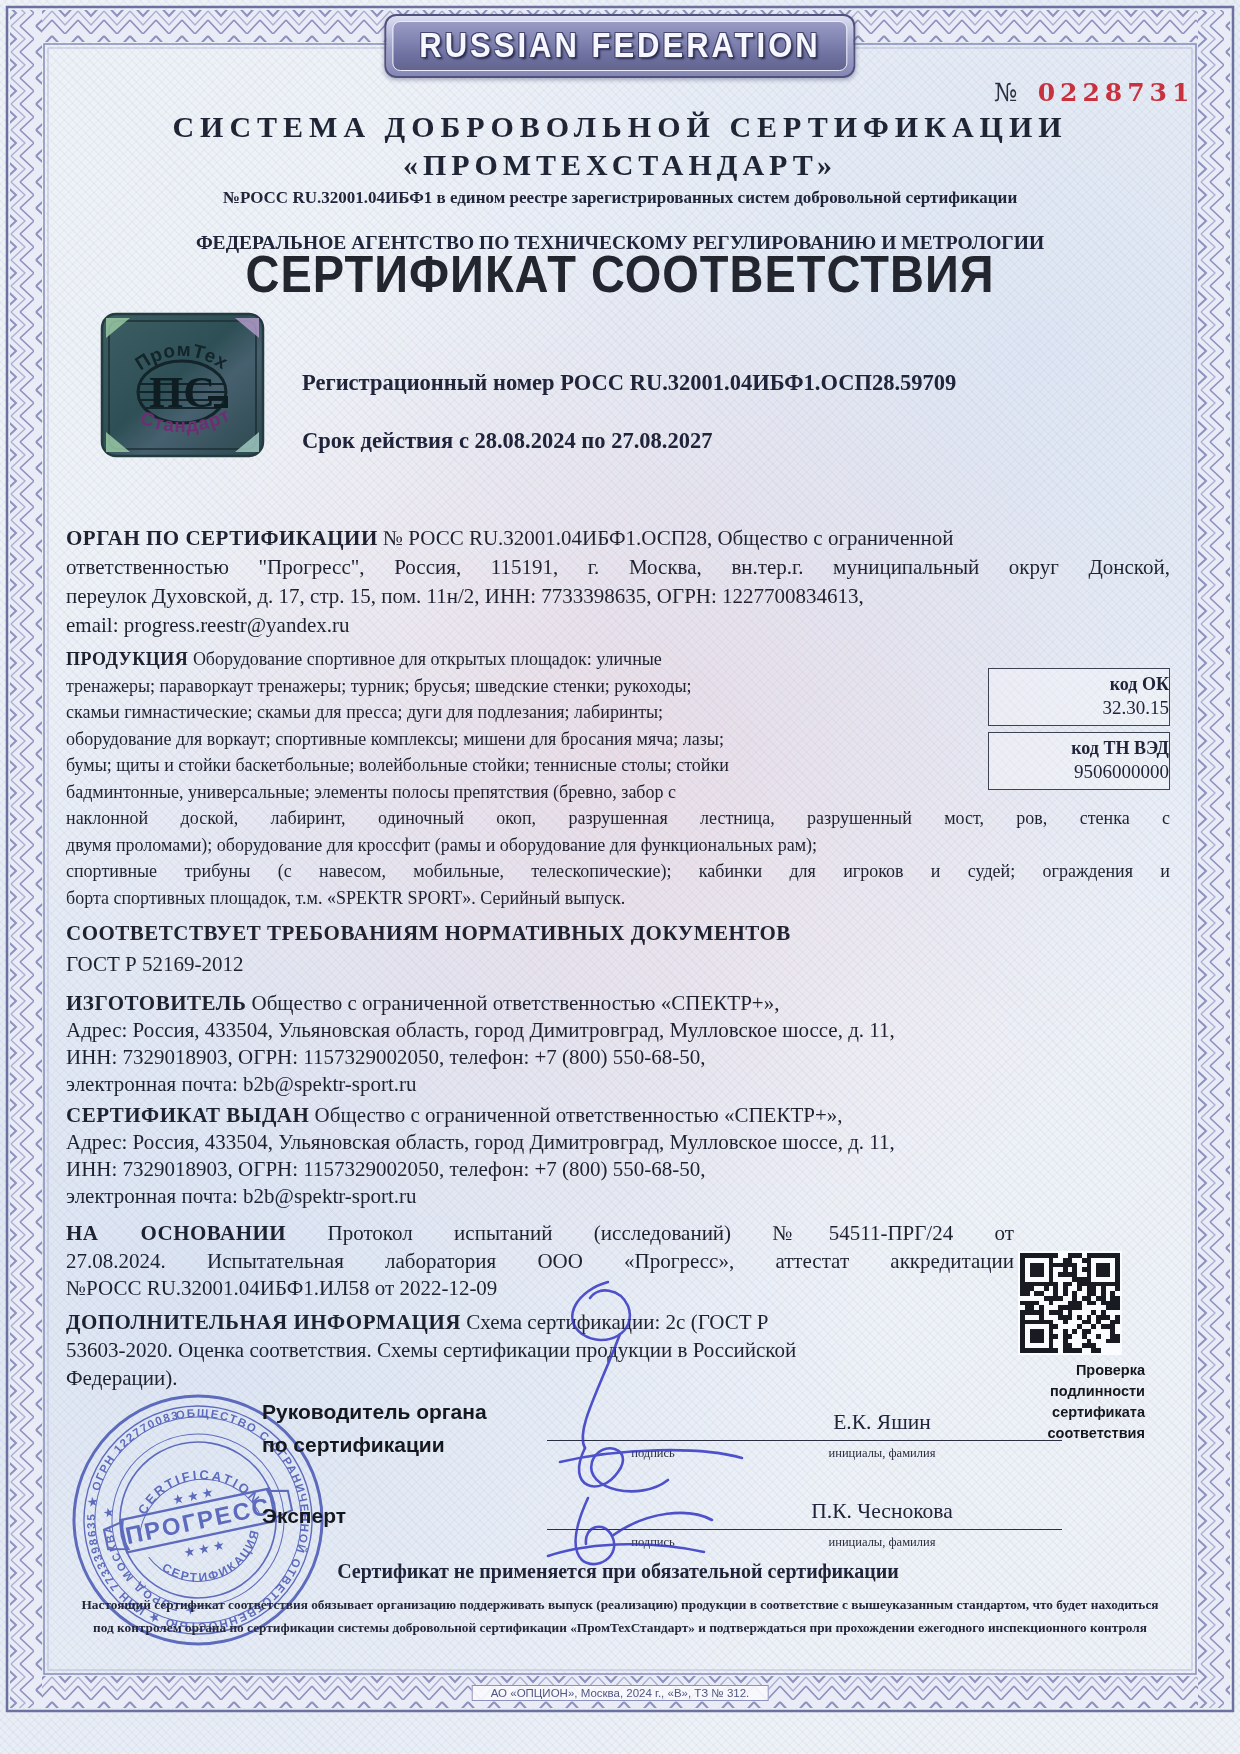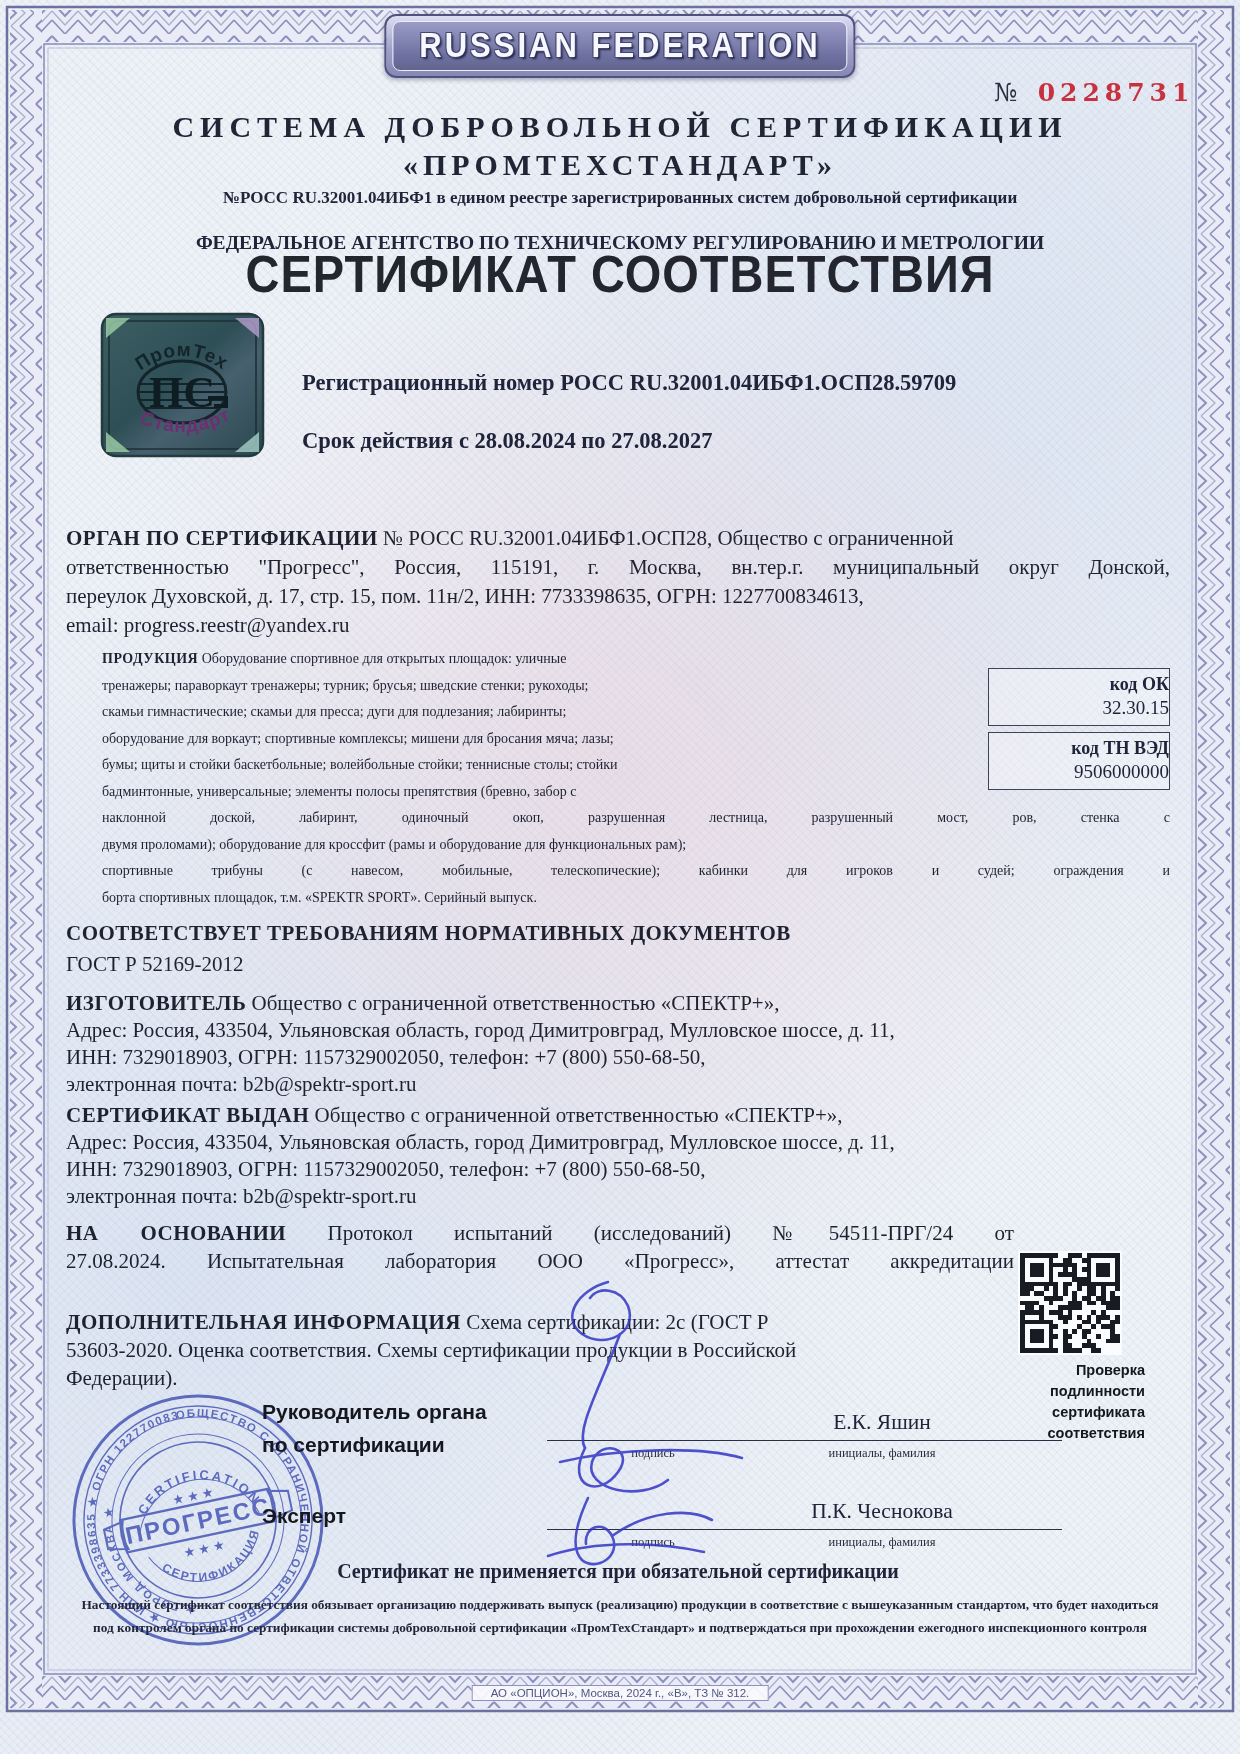--- a/index.html
+++ b/index.html
@@ -54,21 +54,21 @@
 
   .reg-number{position:absolute;left:302px;top:370px;z-index:4;font-size:22.5px;font-weight:700;color:#20243a;white-space:nowrap;}
   .validity{position:absolute;left:302px;top:428px;z-index:4;font-size:22.5px;font-weight:700;color:#20243a;white-space:nowrap;}
 
   
   .sec{position:absolute;left:66px;width:1104px;z-index:4;}
   .line{white-space:nowrap;font-size:21px;color:#1d2130;}
   .sec-label{font-weight:700;letter-spacing:0.5px;}
   .j{white-space:normal;text-align:justify;text-align-last:justify;}
   .organ{top:524px;} .organ .line{line-height:29px;}
-  .product{top:646px;} .product .line{font-size:14px;line-height:26.5px;margin-left:36px;}
+  .product{top:646px;} .product .line{font-size:18px;line-height:26.5px;}
   .compliance{top:918px;} .compliance .line{line-height:31px;}
   .manufacturer{top:990px;} .manufacturer .line{line-height:27px;}
   .issued{top:1102px;} .issued .line{line-height:27px;}
   .basis{top:1220px;width:948px;} .basis .line{line-height:27.5px;}
   .additional{top:1308px;} .additional .line{line-height:28px;}
 
   
   .code-box{
     position:absolute;z-index:4;width:180px;text-align:right;
     border:1.5px solid #3e4257;background:rgba(255,255,255,0.30);
@@ -226,20 +226,21 @@
   <div class="sec issued">
     <div class="line"><span class="sec-label">СЕРТИФИКАТ ВЫДАН</span> <span>Общество с ограниченной ответственностью «СПЕКТР+»,</span></div>
     <div class="line">Адрес: Россия, 433504, Ульяновская область, город Димитровград, Мулловское шоссе, д. 11,</div>
     <div class="line">ИНН: 7329018903, ОГРН: 1157329002050, телефон: +7 (800) 550-68-50,</div>
     <div class="line">электронная почта: b2b@spektr-sport.ru</div>
   </div>
 
   <div class="sec basis">
     <div class="line j"><span class="sec-label">НА ОСНОВАНИИ</span> <span>Протокол испытаний (исследований) №54511-ПРГ/24 от</span></div>
     <div class="line j">27.08.2024. Испытательная лаборатория ООО «Прогресс», аттестат аккредитации</div>
+    <div class="line">№РОСС RU.32001.04ИБФ1.ИЛ58 от 2022-12-09</div>
   </div>
 
   <div class="sec additional">
     <div class="line"><span class="sec-label">ДОПОЛНИТЕЛЬНАЯ ИНФОРМАЦИЯ</span> <span>Схема сертификации: 2с (ГОСТ Р</span></div>
     <div class="line">53603-2020. Оценка соответствия. Схемы сертификации продукции в Российской</div>
     <div class="line">Федерации).</div>
   </div>
 
   <div class="qr-wrap">
     <svg width="100" height="100" viewBox="0 0 21 21" shape-rendering="crispEdges">

